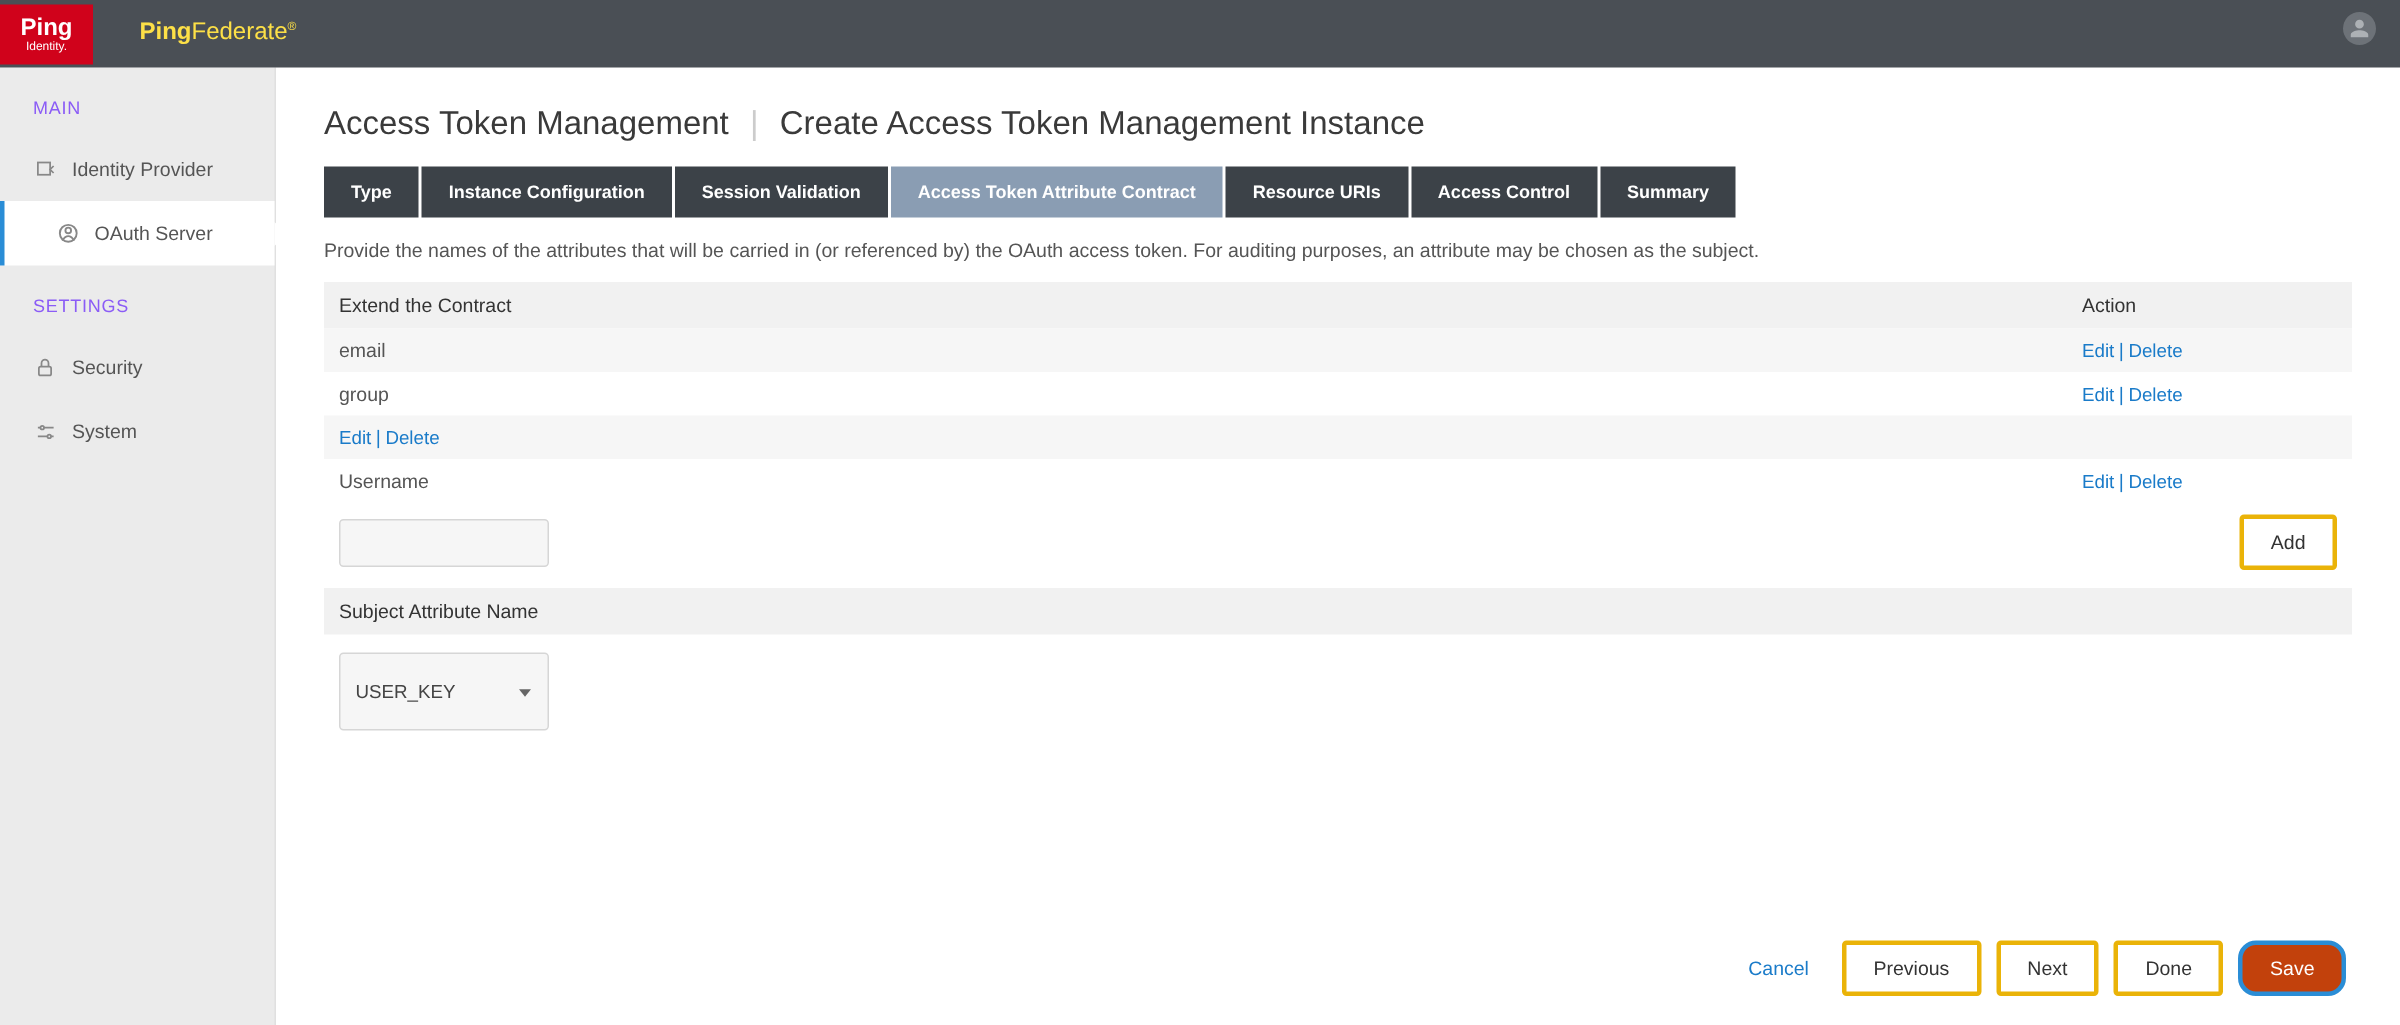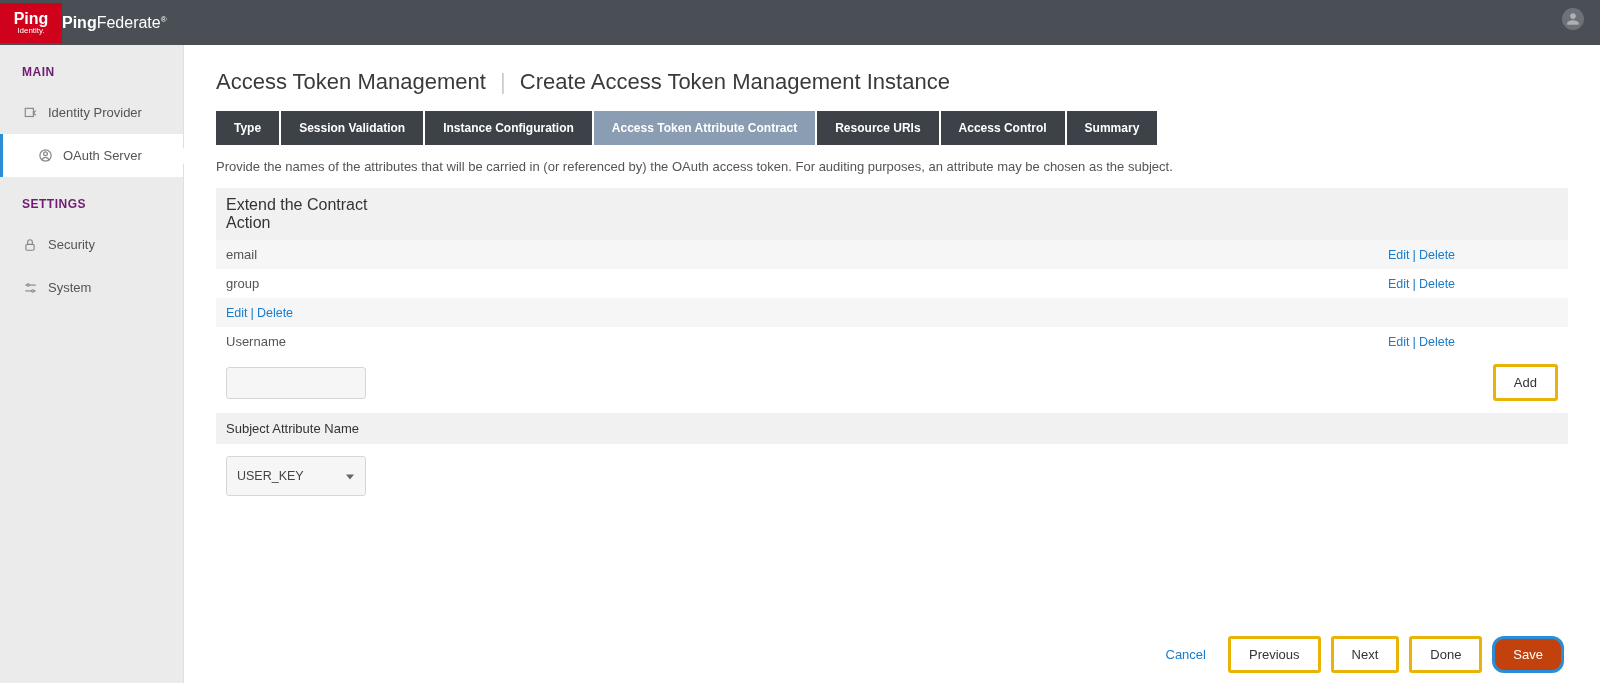--- a/index.html
+++ b/index.html
@@ -34,23 +34,23 @@
     }
     .logo-red .big {
       font-size: 16px;
       font-weight: 700;
     }
     .logo-red .small {
       font-size: 8px;
       font-weight: 400;
     }
     .product-name {
-      color: #ffffff;
+      color: #fde047;
       font-size: 16px;
-      margin-left: 0;
+      margin-left: 31px;
       font-weight: 400;
     }
     .product-name b {
       font-weight: 700;
     }
     .user-icon {
       position: absolute;
       right: 16px;
       top: 8px;
       width: 22px;
@@ -68,25 +68,25 @@
       display: flex;
       min-height: calc(100vh - 40px);
     }
     .sidebar {
       width: 184px;
       background: #ebebeb;
       border-right: 1px solid #e0e0e0;
       flex-shrink: 0;
     }
     .sidebar-heading {
-      color: #701a75;
+      color: #8b5cf6;
       font-size: 12px;
       letter-spacing: 0.5px;
       padding: 20px 22px 12px;
-      font-weight: 700;
+      font-weight: 400;
     }
     .sidebar-item {
       padding: 14px 22px;
       color: #555;
       font-size: 13px;
       cursor: pointer;
       display: flex;
       align-items: center;
       gap: 10px;
       position: relative;
@@ -147,23 +147,22 @@
     }
     .helptext {
       font-size: 13px;
       color: #555;
       margin-bottom: 14px;
     }
     .section-head {
       display: flex;
       background: #f1f1f1;
       padding: 8px 10px;
-      font-size: 16px;
+      font-size: 13px;
       color: #333;
-      flex-direction: column;
     }
     .section-head .col-attr {
       flex: 1;
     }
     .section-head .col-action {
       width: 170px;
     }
     .attr-row {
       display: flex;
       padding: 7px 10px;
@@ -222,21 +221,21 @@
       color: #333;
       margin-top: 4px;
     }
     .select-wrap {
       margin: 12px 10px 0;
       position: relative;
       display: inline-block;
     }
     .select-wrap select {
       width: 140px;
-      height: 40px;
+      height: 52px;
       border: 1px solid #d6d6d6;
       border-radius: 3px;
       background: #f6f6f6;
       padding: 0 30px 0 10px;
       font-size: 12.5px;
       color: #444;
       appearance: none;
       -webkit-appearance: none;
       cursor: pointer;
     }
@@ -345,22 +344,22 @@
 
   <div class="main">
     <div class="breadcrumb">
       <span>Access Token Management</span>
       <span class="sep">|</span>
       <span>Create Access Token Management Instance</span>
     </div>
 
     <div class="tab-row">
       <div class="tab">Type</div>
+      <div class="tab">Instance Configuration</div>
       <div class="tab">Session Validation</div>
-      <div class="tab">Instance Configuration</div>
       <div class="tab active">Access Token Attribute Contract</div>
       <div class="tab">Resource URIs</div>
       <div class="tab">Access Control</div>
       <div class="tab">Summary</div>
     </div>
 
     <div class="helptext">Provide the names of the attributes that will be carried in (or referenced by) the OAuth access token. For auditing purposes, an attribute may be chosen as the subject.</div>
 
     <div class="section-head">
       <div class="col-attr">Extend the Contract</div>

